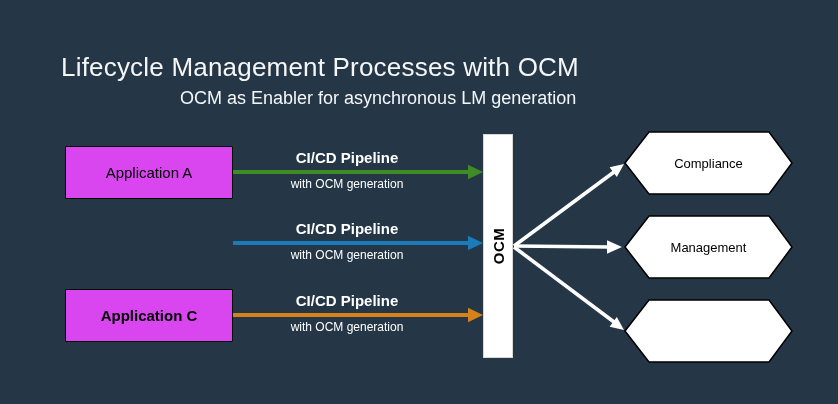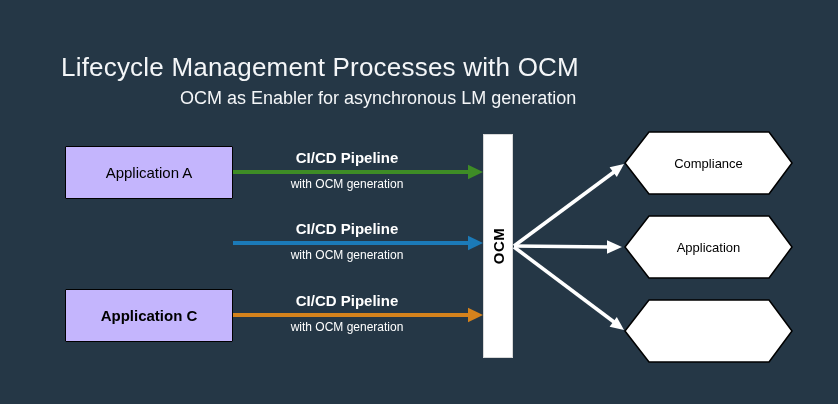--- a/index.html
+++ b/index.html
@@ -38,21 +38,21 @@
     color: #f4f6f8;
     font-size: 18px;
     font-weight: 400;
     white-space: nowrap;
   }
   .app-box {
     position: absolute;
     left: 65px;
     width: 168px;
     height: 53px;
-    background: #c4b5fd;
+    background: #d946ef;
     border: 1px solid #000000;
     border-radius: 1px;
     display: flex;
     align-items: center;
     justify-content: center;
     box-sizing: border-box;
     color: #000000;
     font-size: 15px;
   }
   .pipe-label {
@@ -160,15 +160,15 @@
   <div class="pipe-label sub" style="top:248px;">with OCM generation</div>
 
   <div class="pipe-label main" style="top:292px;">CI/CD Pipeline</div>
   <div class="pipe-label sub" style="top:320px;">with OCM generation</div>
 
   <div class="ocm-bar">
     <span class="ocm-text">OCM</span>
   </div>
 
   <div class="hex-label" style="top:152px;">Compliance</div>
-  <div class="hex-label" style="top:236px;">Application</div>
+  <div class="hex-label" style="top:236px;">Management</div>
 
 </div>
 
 </body></html>

